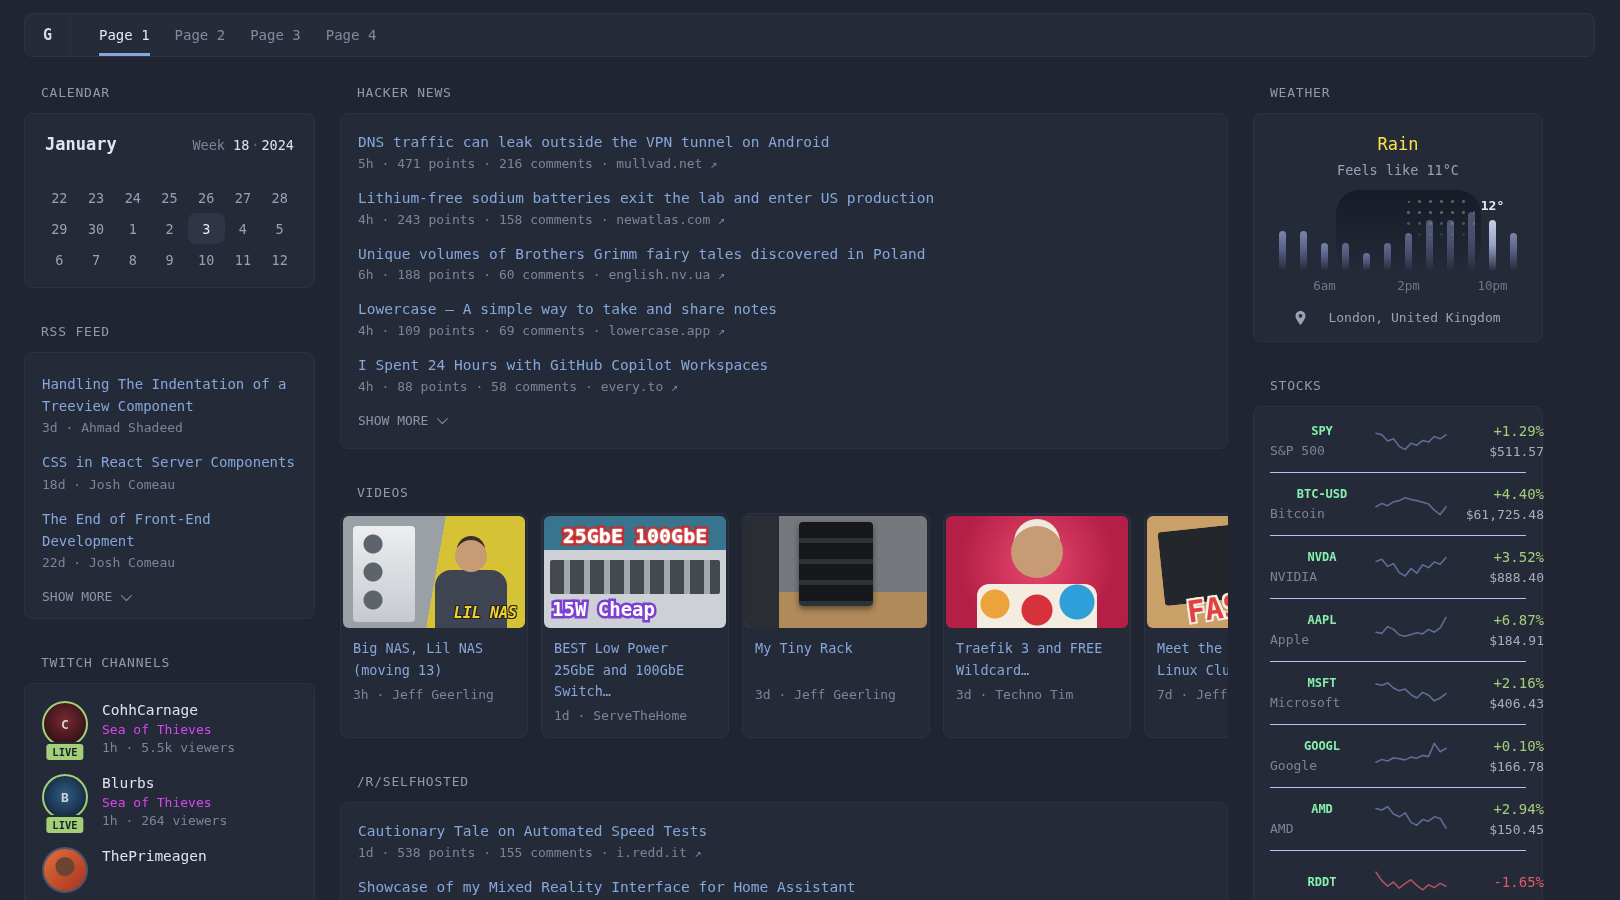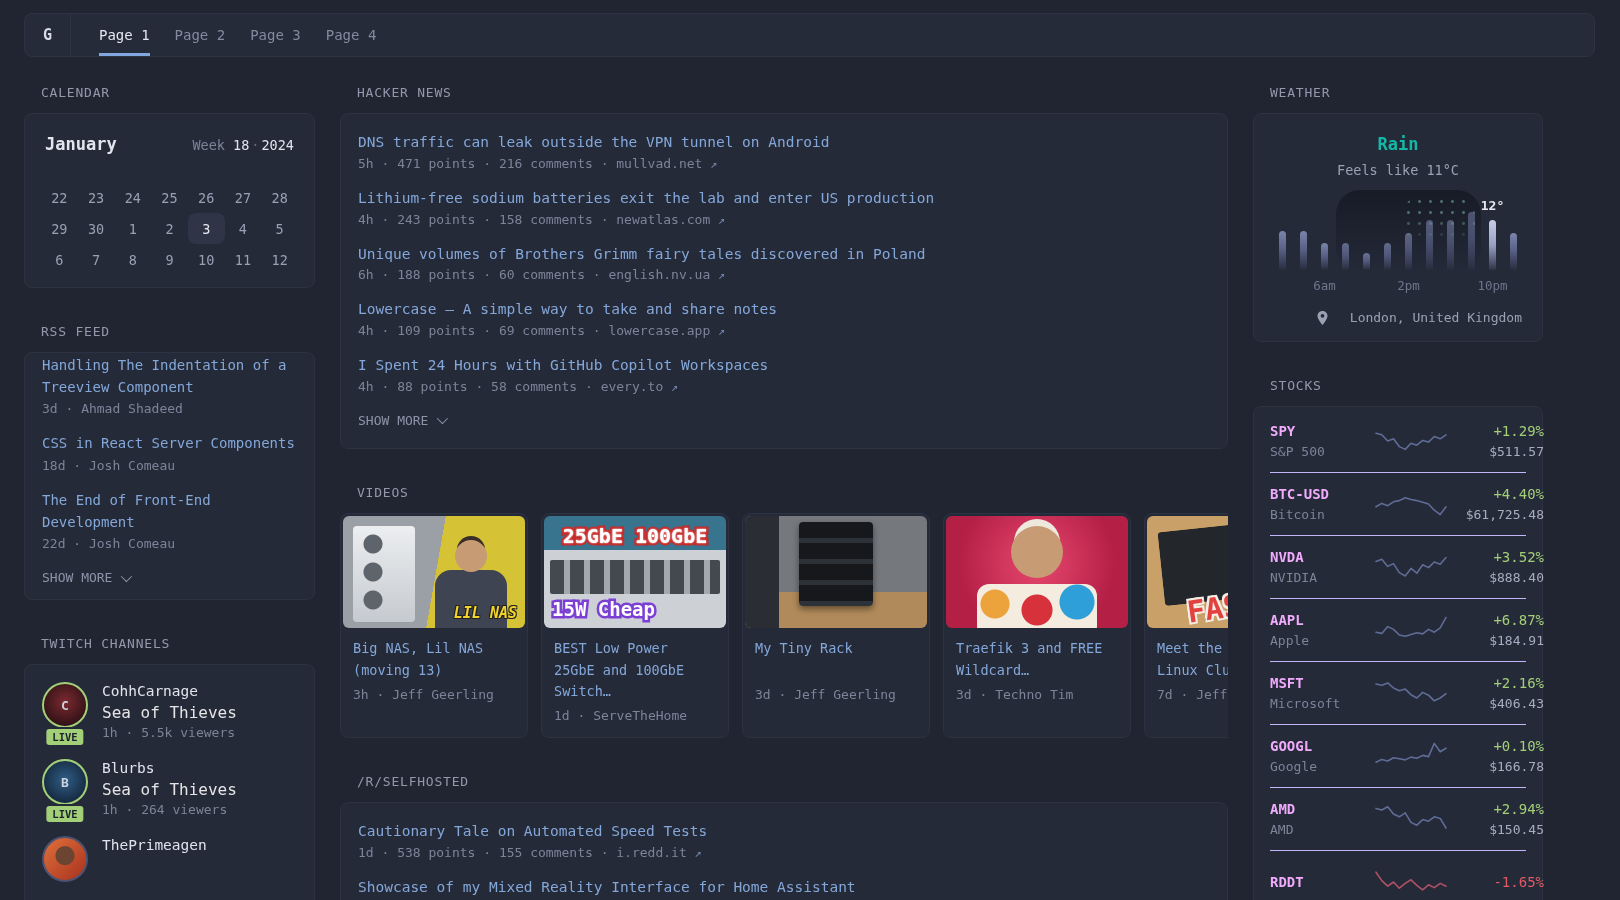--- a/index.html
+++ b/index.html
@@ -37,21 +37,21 @@
   .cal-week .wk-pre { color:#7d8498; }
   .cal-week .wk-dot { color:#5f6880; padding:0 2px; }
   .cal-grid, .cal-dow { display:grid; grid-template-columns:repeat(7,1fr); }
   .cal-dow { margin-top:20px; }
   .dow { text-align:center; font-size:12.5px; color:#565d72; }
   .cal-grid { margin-top:8px; }
   .day { height:31px; display:flex; align-items:center; justify-content:center;
     font-size:13.5px; color:#9aa0b2; border-radius:8px; cursor:pointer; }
   .day.selected { background:#2f3547; color:#e6e9f0; }
   
-  .feed-card { padding:2px 17px 14px; }
+  .feed-card { padding:21px 17px 14px; }
   .feed-item { display:block; margin-bottom:17px; cursor:pointer; }
   .feed-title { font-size:14px; line-height:1.55; color:#84a7d9; }
   .feed-meta { font-size:13px; color:#7d8498; margin-top:3px; }
   .show-more { display:flex; align-items:center; gap:7px; font-size:13px;
     color:#8d94a7; cursor:pointer; padding-top:2px; }
   .chev { width:8px; height:8px; border-right:1.5px solid #8d94a7; border-bottom:1.5px solid #8d94a7;
     transform:rotate(45deg) translateY(-2px); margin-left:2px; }
   
   .twitch-card { padding:17px 17px 10px; }
   .channel { display:flex; gap:14px; margin-bottom:19px; cursor:pointer; }
@@ -62,21 +62,21 @@
   .channel.offline .avatar { border-color:#4d5370; }
   .av-0 { background:radial-gradient(circle at 50% 42%, #7a2a30 0%, #381419 68%, #26080c 100%); }
   .av-1 { background:radial-gradient(circle at 50% 45%, #2f5d86 0%, #16293f 75%); }
   .av-2 { background:radial-gradient(circle at 50% 42%, #6b4532 0 9px, transparent 10px),
           linear-gradient(135deg,#e0703a,#a8321f); }
   .live-badge { position:absolute; left:50%; bottom:-7px; transform:translateX(-50%);
     background:#a3cf78; color:#1a212e; font-size:10.5px; font-weight:bold;
     padding:2px 6px; border-radius:5px; border:2px solid #252a39; }
   .channel-info { padding-top:1px; }
   .channel-name { font-size:14.5px; color:#e0e3eb; }
-  .channel-cat { font-size:16px; color:#e5e5e5; margin-top:4px; }
+  .channel-cat { font-size:13px; color:#d946ef; margin-top:4px; }
   .channel-meta { font-size:13px; color:#7d8498; margin-top:3px; }
   
   .posts-card { padding:18px 17px 20px; }
   .post { margin-bottom:17px; cursor:pointer; }
   .post-title { font-size:14.5px; color:#84a7d9; line-height:1.5; margin-bottom:2px; }
   .post-meta { font-size:13px; color:#7d8498; }
   .ext-arrow { color:#7588b0; font-size:12px; }
   
   .video-row { display:flex; gap:13px; overflow:hidden; }
   .video-card { flex:0 0 188px; background:#252a39; border:1px solid #2d3242;
@@ -123,48 +123,48 @@
                radial-gradient(circle at 100px 18px,#2e9fd8 0 17px,transparent 18px),
                #f3ecdf; }
   .t-fast { background:linear-gradient(110deg,#c9a068 0 100%); }
   .t-fast .shape1 { position:absolute; left:14px; top:10px; width:120px; height:74px;
     transform:rotate(-6deg); border-radius:4px;
     background:radial-gradient(circle at 80% 30%,#51565e 0 14px,transparent 15px),#23262b; }
   .t-fast .tt-0 { left:40px; bottom:2px; color:#e3413f; font-size:30px; transform:rotate(-8deg);
     text-shadow:-2px -2px 0 #f4efe6,2px -2px 0 #f4efe6,-2px 2px 0 #f4efe6,2px 2px 0 #f4efe6; }
   
   .weather-card { padding:20px 20px 16px; text-align:center; }
-  .wx-cond { font-size:17px; font-weight:bold; color:#14b8a6; }
+  .wx-cond { font-size:17px; font-weight:normal; color:#fde047; }
   .wx-feels { font-size:13.5px; color:#9ba1b3; margin-top:8px; }
   .wx-chart { position:relative; width:238px; height:62px; margin:30px auto 6px;
     display:flex; align-items:flex-end; gap:14px; }
   .wx-bar { width:7px; border-radius:4px 4px 2px 2px; flex:none;
     background:linear-gradient(to bottom,#7b84ab 0%,#5a6288 45%,rgba(85,93,130,.05) 100%); }
   .wx-bar.hl { background:linear-gradient(to bottom,#c7cde5 0%,#98a1c6 50%,rgba(150,160,200,.08) 100%); }
   .wx-overlay { position:absolute; top:-18px; bottom:-2px; border-radius:24px;
     background:linear-gradient(to bottom,rgba(12,15,23,.55),rgba(12,15,23,.18) 72%,transparent); }
   .wx-dots { position:absolute; top:6px; right:6px; left:46%; height:58%;
     background-image:radial-gradient(rgba(116,171,160,.55) 1.2px,transparent 1.7px);
     background-size:11px 11px; border-radius:18px;
     -webkit-mask-image:linear-gradient(to bottom,#000 40%,transparent);
             mask-image:linear-gradient(to bottom,#000 40%,transparent); }
   .wx-temp { position:absolute; transform:translateX(-50%); font-size:13px; font-weight:bold;
     color:#e6e9f0;text-align:right; }
   .wx-hours { position:relative; width:238px; height:18px; margin:0 auto; }
   .wx-hour { position:absolute; transform:translateX(-50%); font-size:12.5px; color:#6f768b; top:2px; }
-  .wx-loc { margin-top:16px; display:flex; align-items:center; justify-content:flex-end; gap:22px;
+  .wx-loc { margin-top:16px; display:flex; align-items:center; justify-content:center; gap:22px;
     font-size:13px; color:#9ba1b3; }
   .pin-icon { flex:none; }
   
   .stocks-card { padding:2px 16px; }
   .stock-row { display:flex; align-items:center; justify-content:space-between;
     padding:11px 0; border-top:1px solid #c4b5fd; min-height:63px; cursor:pointer; }
   .stock-row:first-child { border-top:none; }
   .stock-id { width:104px; flex:none; }
-  .stock-symbol { font-size:14px; font-weight:bold; color:#f0abfc; }
+  .stock-symbol { font-size:12px; font-weight:bold; color:#86efac;text-align:center; }
   .stock-name { font-size:13px; color:#7d8498; margin-top:5px; }
   .spark { flex:none; width:74px; height:34px; }
   .spark polyline { fill:none; stroke:#5f6c96; stroke-width:1.6; stroke-linejoin:round; stroke-linecap:round; }
   .stock-row.neg .spark polyline { stroke:#b05064; }
   .stock-vals { width:96px; flex:none; text-align:right; }
   .stock-change { font-size:14px; color:#a3cf78; }
   .stock-row.neg .stock-change { color:#e25a64; }
   .stock-price { font-size:13px; color:#a7adbf; margin-top:5px; }
 </style>
 </head>

